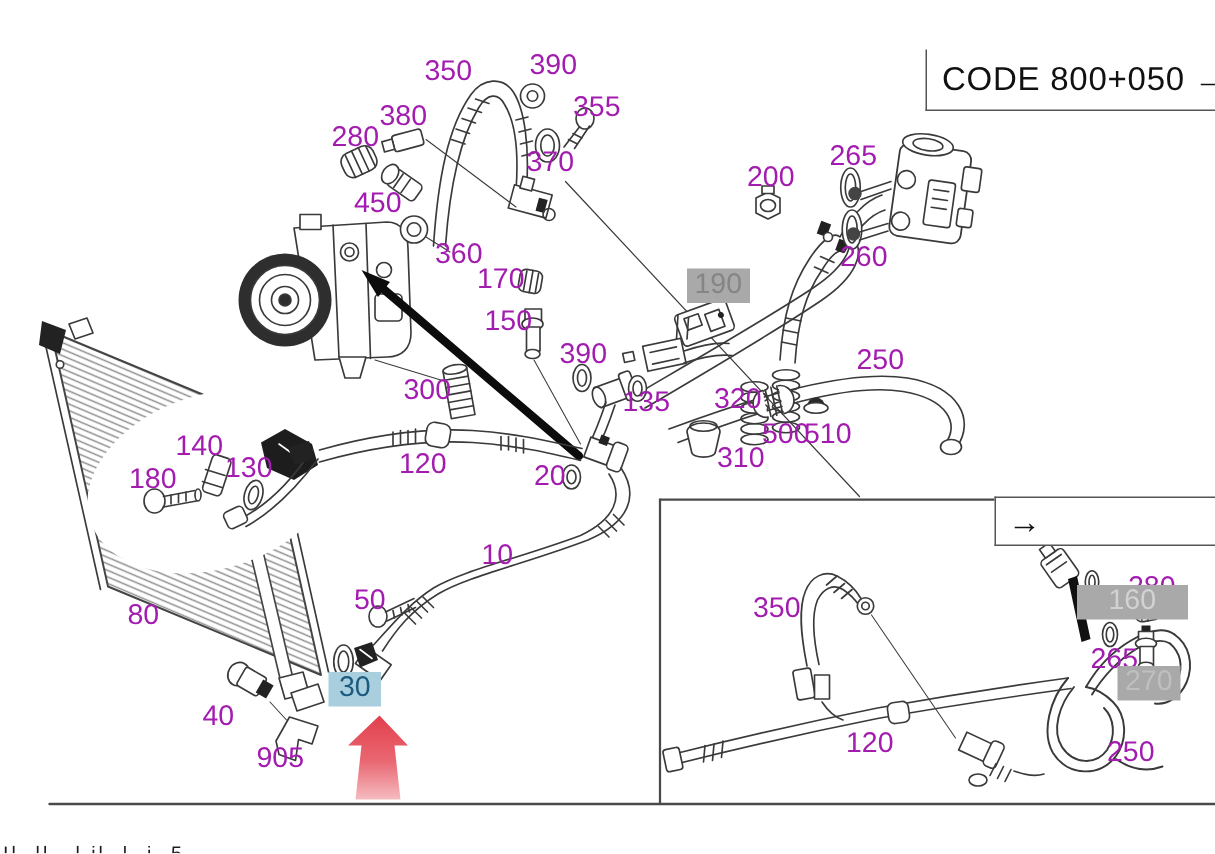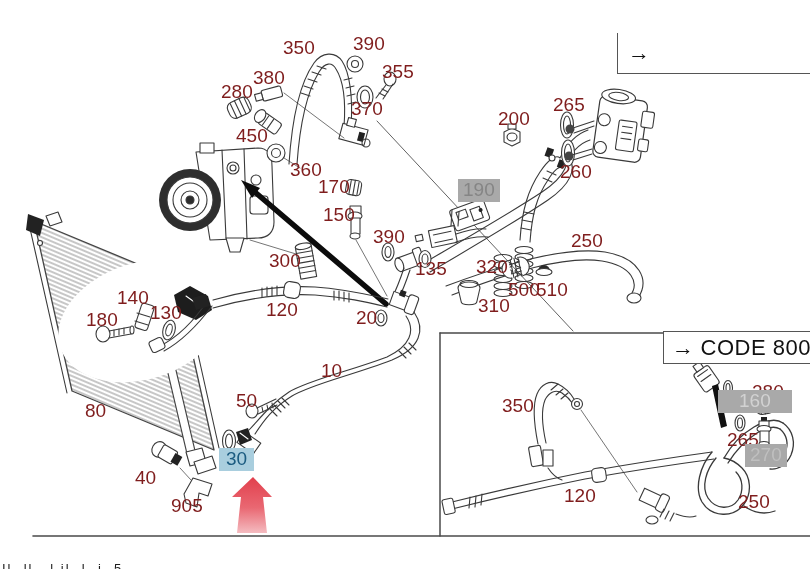--- a/index.html
+++ b/index.html
@@ -1,19 +1,19 @@
 <!DOCTYPE html>
 <html><head>
 <meta charset="utf-8">
 <style>
   html,body{margin:0;padding:0;background:#fff;}
   .stage{position:relative;width:810px;height:569px;background:#fff;overflow:hidden;
          font-family:"Liberation Sans",sans-serif;}
   .art{position:absolute;left:0;top:0;}
-  .pl{position:absolute;font-size:19px;line-height:1.1;color:#7f1d1d;white-space:nowrap;}
+  .pl{position:absolute;font-size:19px;line-height:1.1;color:#a21caf;white-space:nowrap;}
   .hl-blue{background:#a9cede;color:#1b5b80;padding:1px 7px;}
   .hl-gray-dk{background:#a9a9a9;color:#858585;padding:1px 5px;margin-left:11px;}
   .hl-gray-lt{background:#a9a9a9;color:#d2d2d2;padding:1px 21px;}
   .hl-gray-md{background:#a9a9a9;color:#bfbfbf;padding:1px 5px;}
   .codebox{position:absolute;display:flex;align-items:center;background:#fff;
            font-size:22px;color:#111;letter-spacing:.5px;}
   .codebox-tr{left:617px;top:33px;width:192px;height:40px;
               border-left:1.6px solid #555;border-bottom:1.6px solid #555;padding-left:10px;gap:6px;}
   .codebox-inset{left:663px;top:331px;width:146px;height:31px;
               border:1.6px solid #555;border-right:none;padding-left:8px;gap:6px;}
@@ -445,25 +445,25 @@
       <rect x="761" y="417" width="6" height="5" fill="#222" stroke="none"></rect>
       <rect x="759" y="421" width="10" height="6" fill="#fff"></rect>
       <ellipse cx="764" cy="429" rx="7" ry="3.5" fill="#fff"></ellipse>
       <rect x="760" y="431" width="9" height="13" fill="#fff"></rect>
       <ellipse cx="764" cy="444" rx="5" ry="2.5" fill="#fff"></ellipse>
     </g>
   </g>
 </svg>
 
 <div class="codebox codebox-tr">
+  <span>CODE 800+050</span>
   <span class="codearrow">→</span>
 </div>
 <div class="codebox codebox-inset">
   <span class="codearrow">→</span>
-  <span>CODE 800</span>
 </div>
 
 <div class="pl" style="left:283px;top:38px">350</div>
 <div class="pl" style="left:353px;top:34px">390</div>
 <div class="pl" style="left:382px;top:62px">355</div>
 <div class="pl" style="left:253px;top:68px">380</div>
 <div class="pl" style="left:221px;top:82px">280</div>
 <div class="pl" style="left:236px;top:126px">450</div>
 <div class="pl" style="left:351px;top:99px">370</div>
 <div class="pl" style="left:290px;top:160px">360</div>

